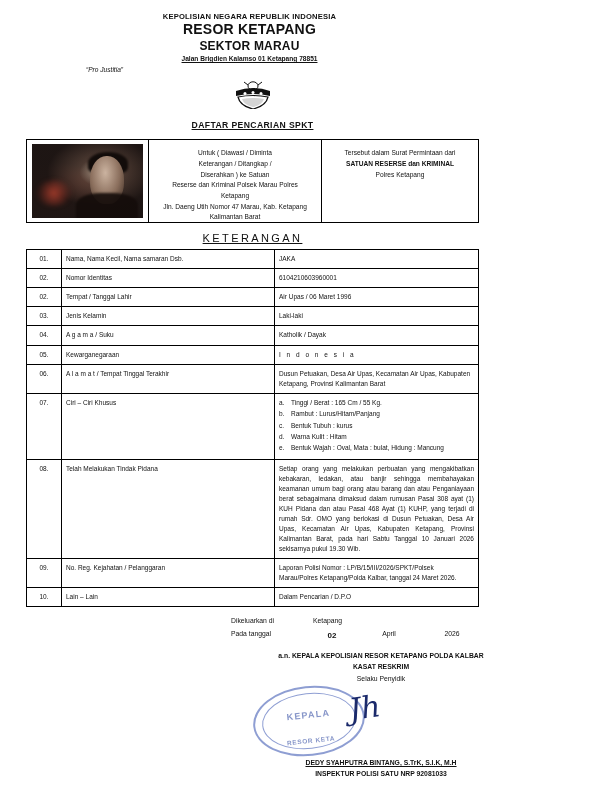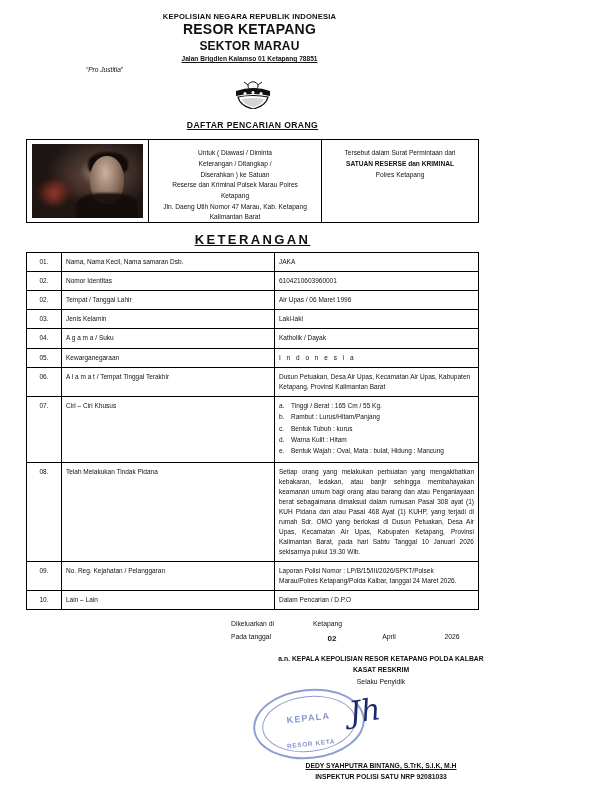--- a/index.html
+++ b/index.html
@@ -154,22 +154,22 @@
     padding: 8px 6px;
     text-align: center;
     font-size: 6.6px;
     line-height: 1.62;
   }
   .intro-right .b { font-weight: bold; }
 
   
   .keterangan {
     text-align: center;
-    font-size: 13px;
-    font-weight: bold;
+    font-size: 11px;
+    font-weight: normal;
     letter-spacing: 2.4px;
     margin: 9px 0 5px 0;
     text-decoration: underline;
   }
 
   
   table.main {
     width: 100%;
     border-collapse: collapse;
     font-size: 6.5px;
@@ -329,21 +329,21 @@
         <circle cx="15" cy="14.6" r="1.5" fill="#fff"></circle>
         <circle cx="23" cy="13.6" r="1.5" fill="#fff"></circle>
         <circle cx="31" cy="14.6" r="1.5" fill="#fff"></circle>
         <path d="M8 18 Q23 15 38 18 Q36 27 23 30 Q10 27 8 18 Z" fill="none" stroke="#111" stroke-width="1.2"></path>
         <path d="M12 20 Q23 18 34 20 Q32 26 23 28 Q14 26 12 20 Z" fill="#111" opacity=".18"></path>
       </svg>
     </div>
   </div>
 
   <div class="title-block">
-    <div class="doc-title">DAFTAR PENCARIAN ORANG</div>
+    <div class="doc-title">DAFTAR PENCARIAN SPKT</div>
   </div>
 
   <div class="intro-row">
     <div class="photo-cell">
       <div class="photo">
         <div class="glow"></div>
         <div class="hair"></div>
         <div class="face"></div>
         <div class="body"></div>
       </div>

